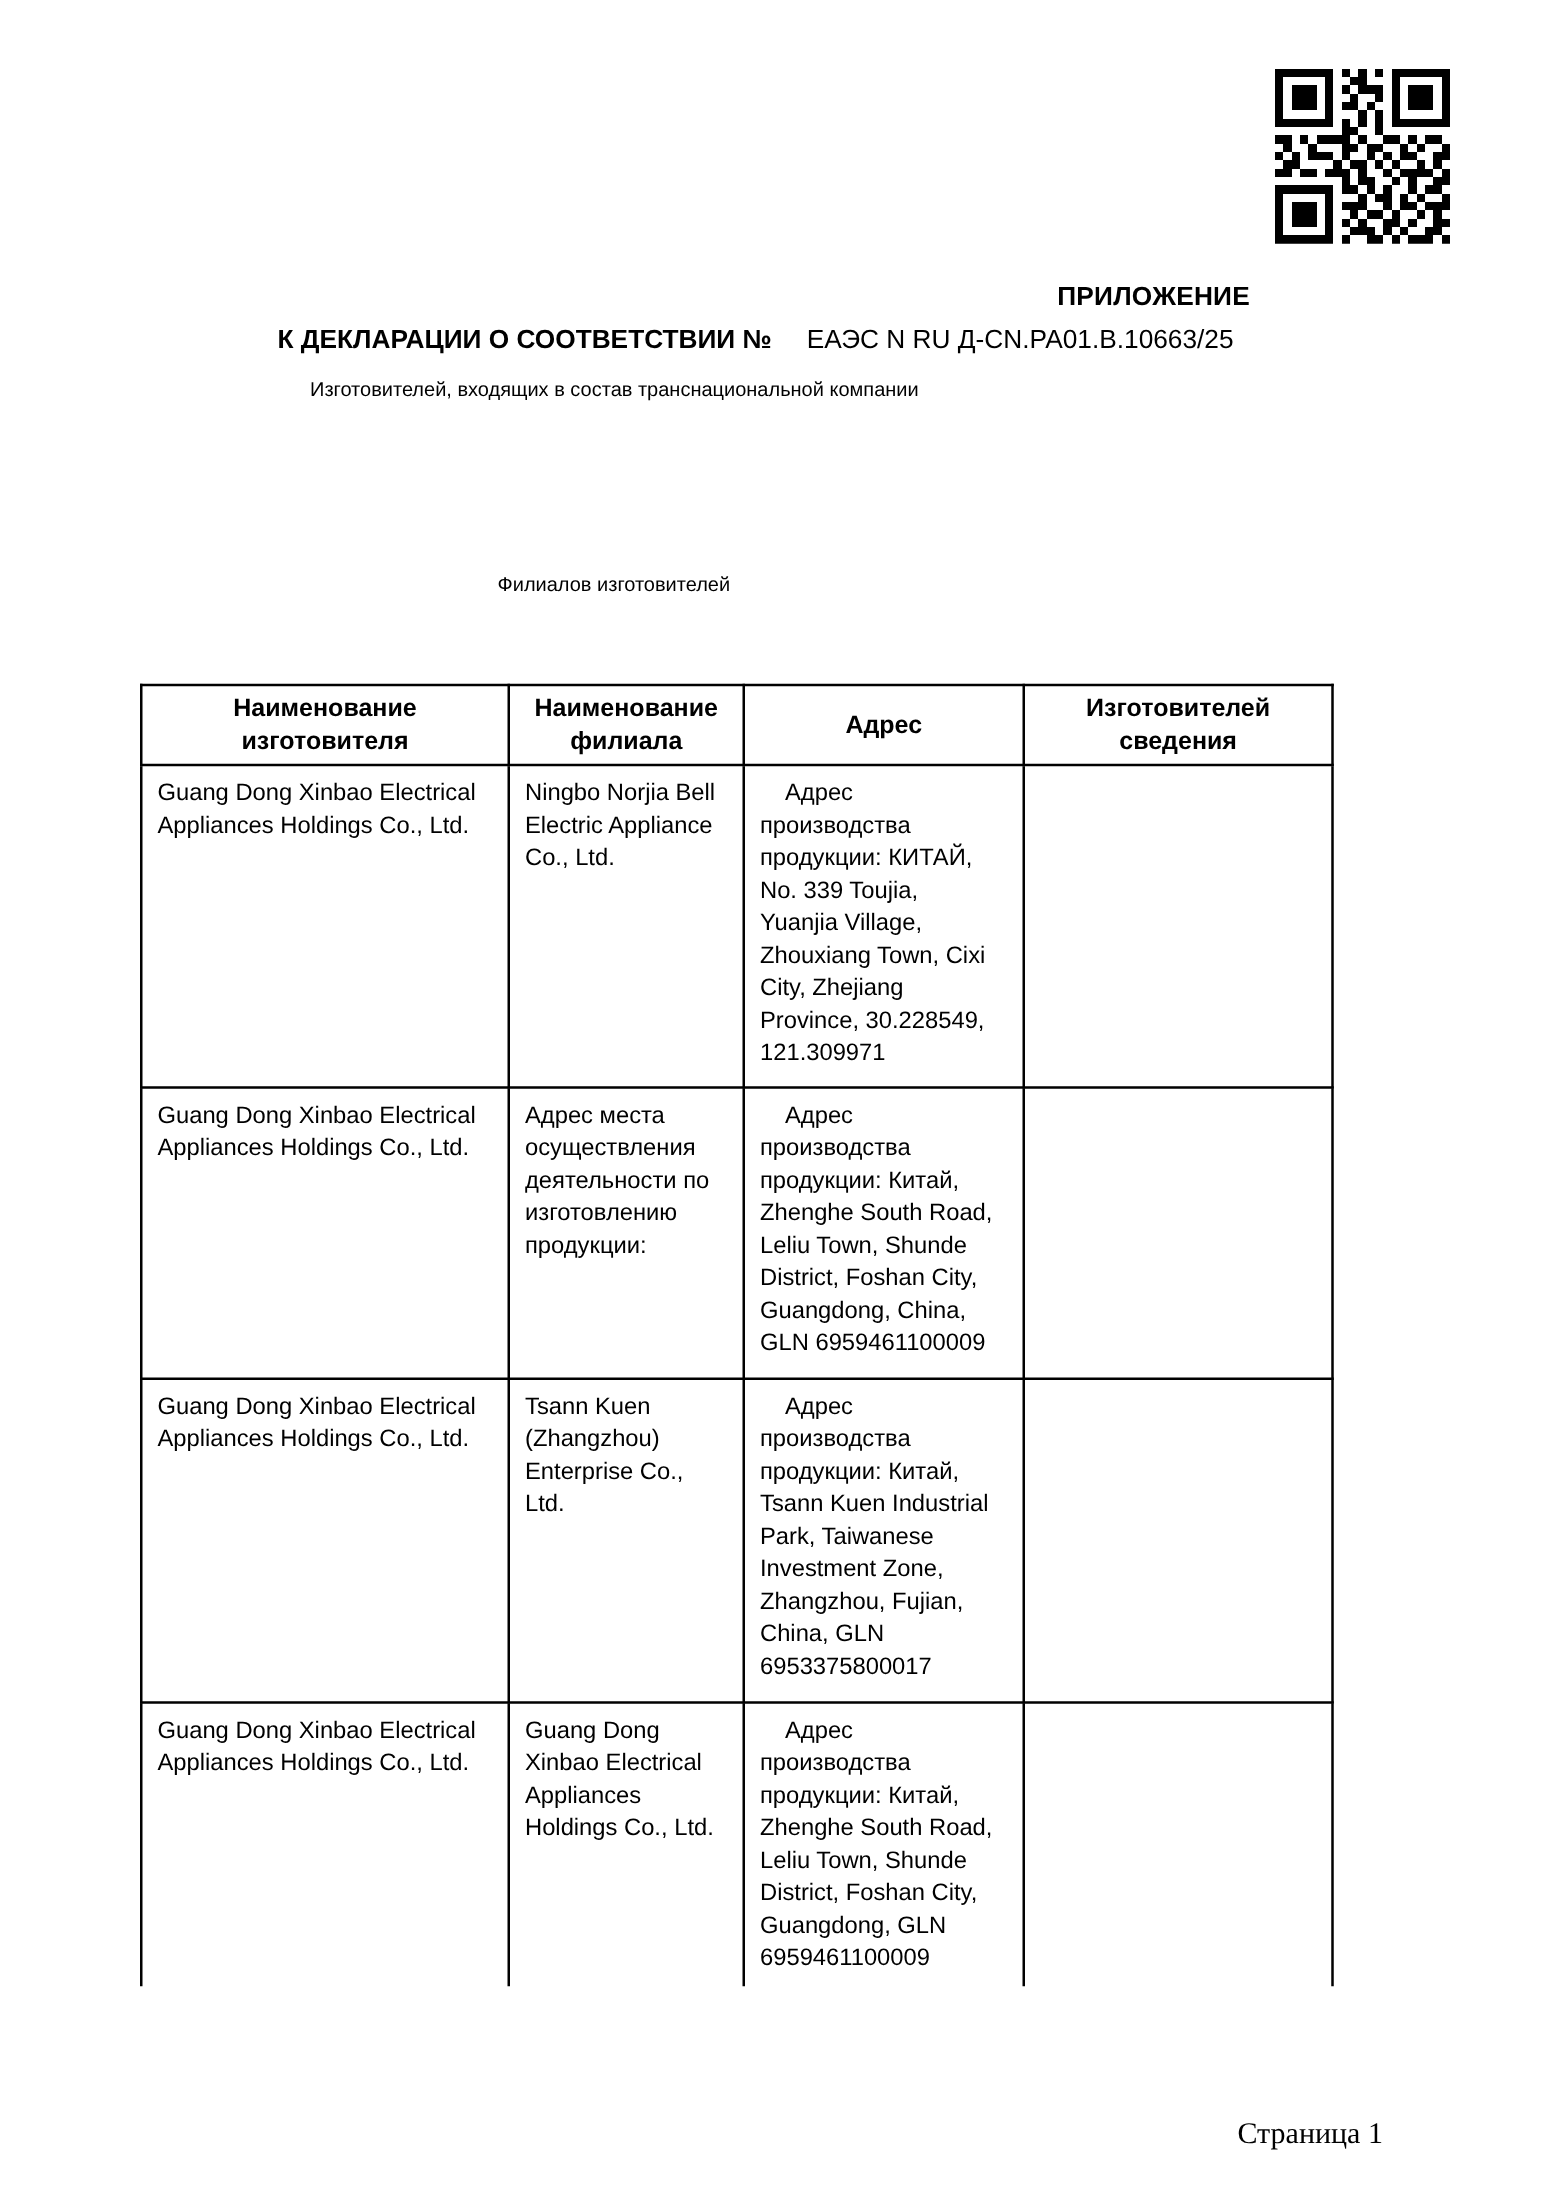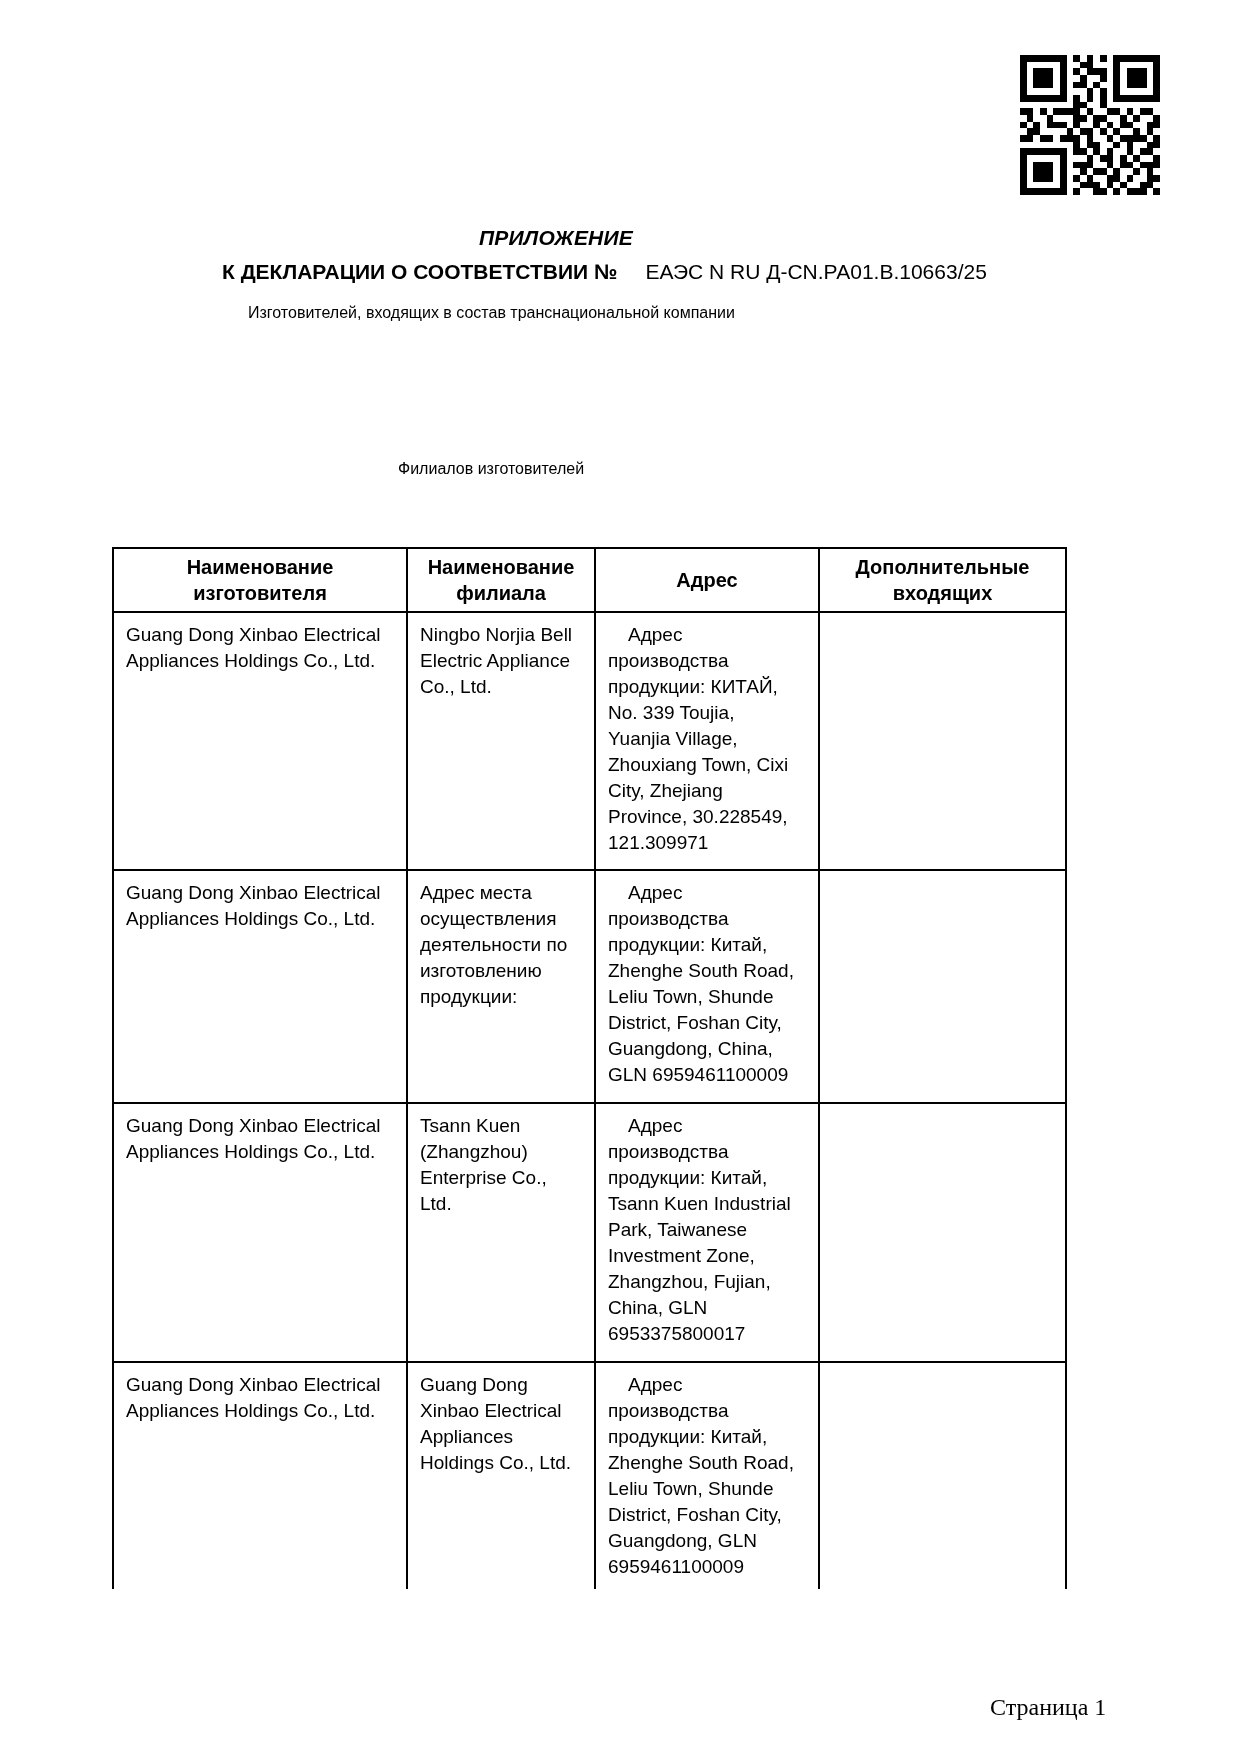--- a/index.html
+++ b/index.html
@@ -20,25 +20,24 @@
     width: 140px;
     height: 140px;
   }
   .qr svg { width: 100%; height: 100%; display: block; fill: #000; shape-rendering: crispEdges; }
 
   .appendix-title {
     position: absolute;
     top: 226px;
     left: 112px;
     width: 888px;
-    text-align: center;
+    text-align: right;
     font-size: 21px;
     font-weight: bold;
     letter-spacing: 0.2px;
-    font-style: italic;
   }
   .decl-line {
     position: absolute;
     top: 260px;
     left: 222px;
     font-size: 21px;
     white-space: nowrap;
   }
   .decl-line .decl-label { font-weight: bold; }
   .decl-line .decl-number { font-weight: normal; margin-left: 28px; }
@@ -366,21 +365,21 @@
         <col class="c1">
         <col class="c2">
         <col class="c3">
         <col class="c4">
       </colgroup>
     <thead>
       <tr>
         <th>Наименование изготовителя</th>
         <th>Наименование филиала</th>
         <th>Адрес</th>
-        <th>Дополнительные входящих</th>
+        <th>Изготовителей сведения</th>
       </tr>
     </thead>
     <tbody>
       <tr class="r1">
         <td>Guang Dong Xinbao Electrical Appliances Holdings Co., Ltd.</td>
         <td>Ningbo Norjia Bell Electric Appliance Co., Ltd.</td>
         <td class="addr">
           <span class="addr-label">Адрес производства продукции:</span>
           <span>КИТАЙ, No. 339 Toujia, Yuanjia Village, Zhouxiang Town, Cixi City, Zhejiang Province, 30.228549, 121.309971</span>
         </td>

